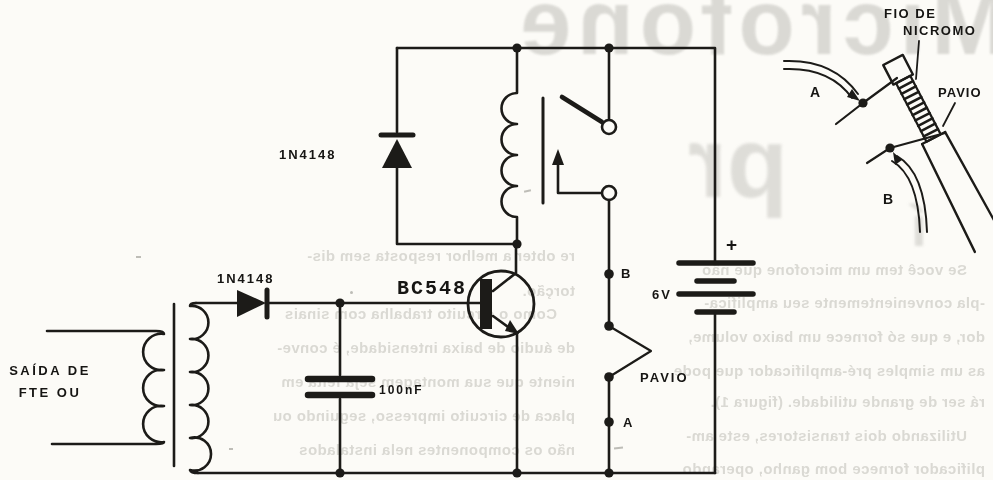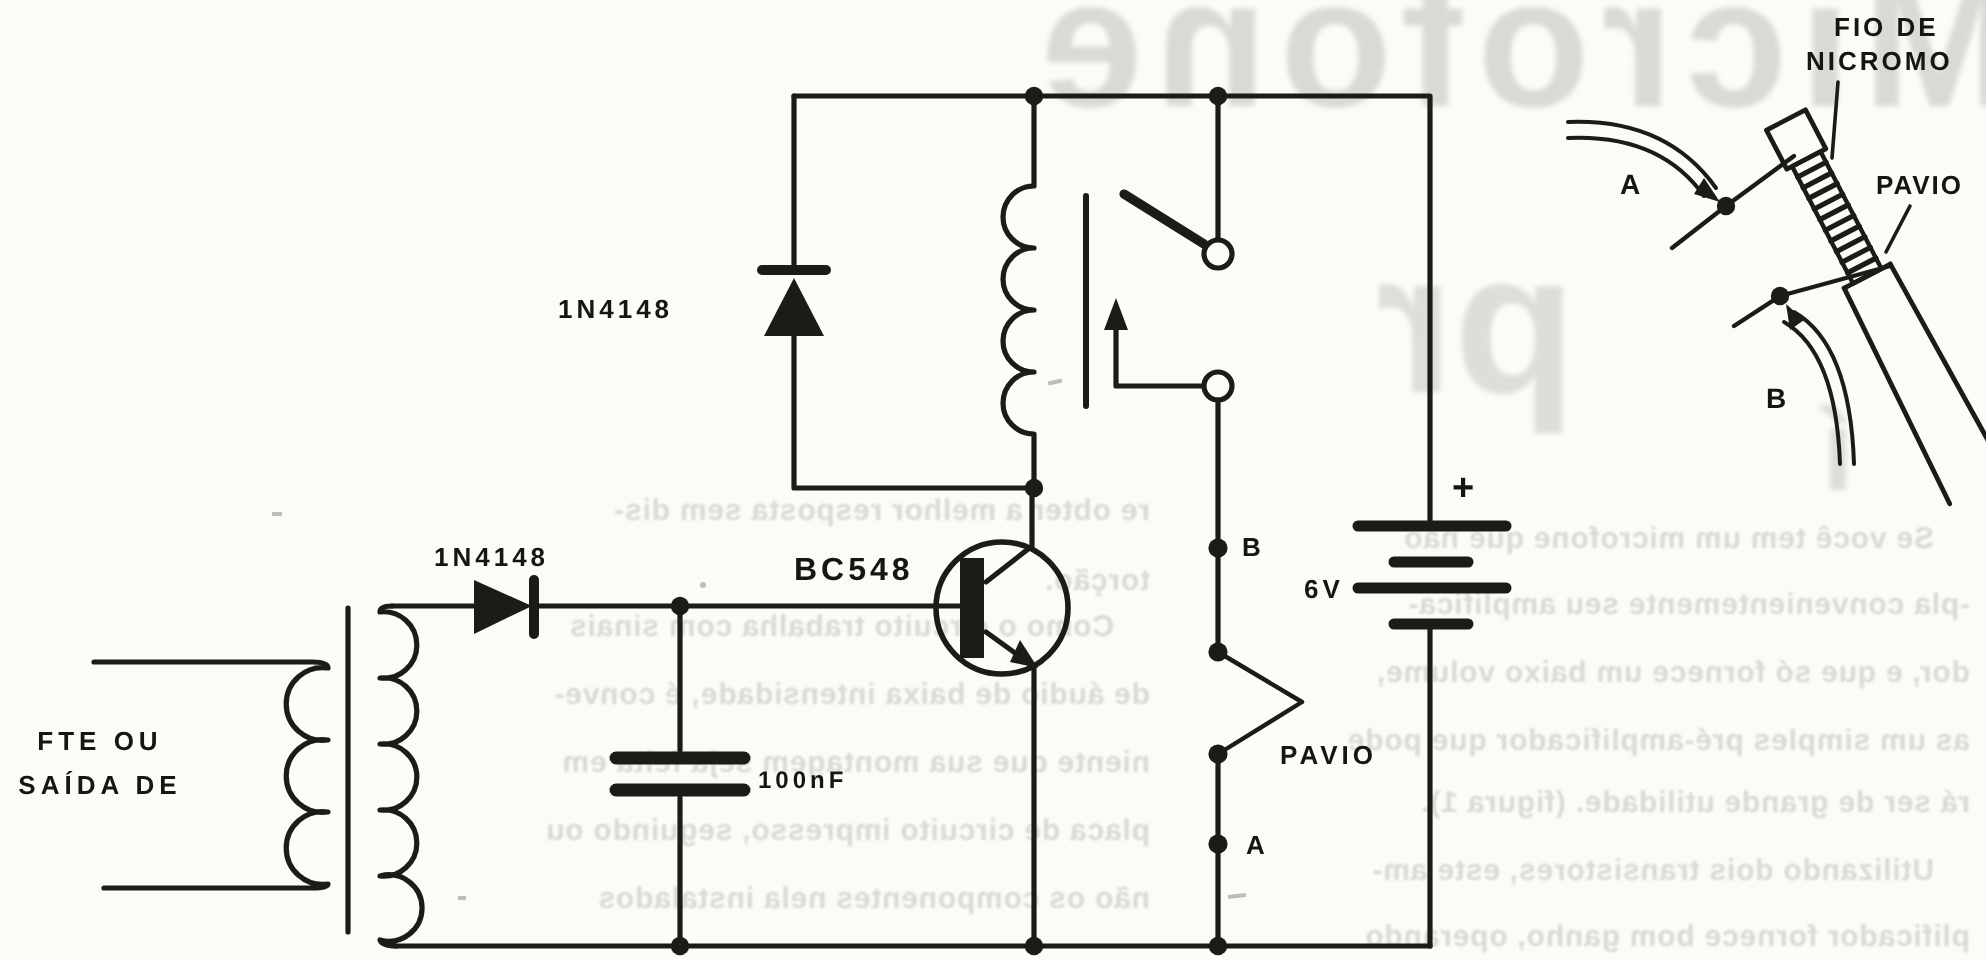--- a/index.html
+++ b/index.html
@@ -183,33 +183,33 @@
           <path d="M897,156 Q925,172 927,232" stroke-width="2"></path>
           <path d="M892,161 Q918,176 920,232" stroke-width="2"></path>
           <polygon points="893,152 902,160 895,165" fill="#1c1b18" stroke="none"></polygon>
         </g>
       </g>
     </g>
   </svg>
 
   <div class="lbl" style="left:279px;top:147px;">1N4148</div>
   <div class="lbl" style="left:217px;top:271px;">1N4148</div>
-  <div class="lbl" style="left:397px;top:277px;font-size:16px;">BC548</div>
+  <div class="lbl" style="left:397px;top:277px;font-size:20px;font-family:Liberation Mono, monospace;">BC548</div>
   <div class="lbl" style="left:379px;top:383px;font-size:12px;">100nF</div>
 
   <div class="lbl" style="left:0px;top:360px;width:100px;text-align:center;line-height:22px;letter-spacing:2.5px;">
+    <div>SAÍDA DE</div>
     <div>FTE OU</div>
-    <div>SAÍDA DE</div>
   </div>
 
   <div class="lbl" style="left:652px;top:287px;">6V</div>
   <div class="lbl" style="left:726px;top:234px;font-size:19px;letter-spacing:0;">+</div>
   <div class="lbl" style="left:621px;top:266px;">B</div>
   <div class="lbl" style="left:623px;top:415px;">A</div>
   <div class="lbl" style="left:640px;top:370px;">PAVIO</div>
 
-  <div class="lbl" style="left:884px;top:6px;letter-spacing:1.5px;margin-left:33px;">FIO DE</div>
+  <div class="lbl" style="left:884px;top:6px;letter-spacing:1.5px;">FIO DE</div>
   <div class="lbl" style="left:876px;top:23px;letter-spacing:1.5px;margin-left:27px;">NICROMO</div>
   <div class="lbl" style="left:938px;top:85px;letter-spacing:1px;">PAVIO</div>
   <div class="lbl" style="left:810px;top:84px;font-size:14px;">A</div>
   <div class="lbl" style="left:883px;top:191px;font-size:14px;">B</div>
 
 </div>
 
 </body></html>

